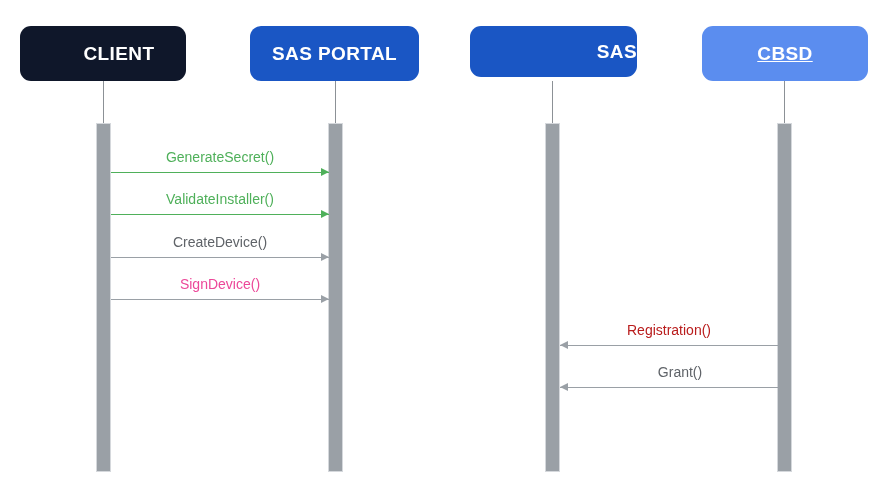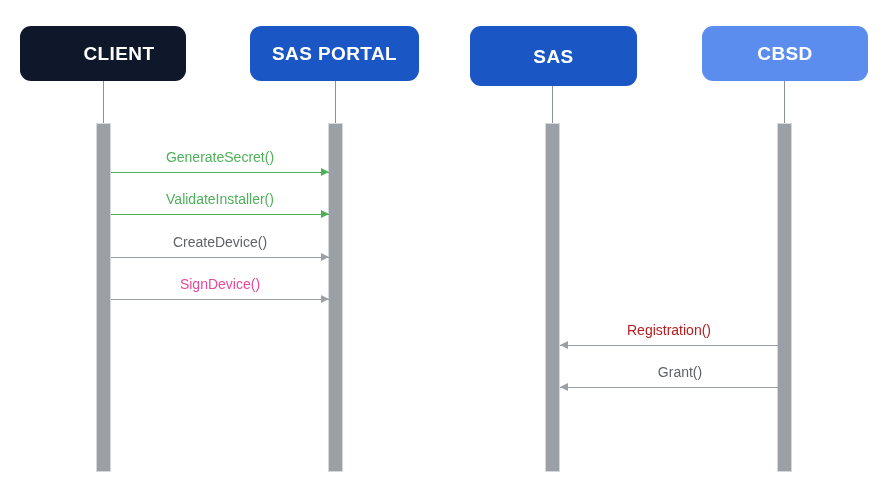--- a/index.html
+++ b/index.html
@@ -105,24 +105,24 @@
     <div class="activation" style="left: 96px; top: 123px; width: 15px; height: 349px; background: rgb(154, 160, 166); border-color: rgb(213, 216, 220);"></div>
     <div class="activation" style="left: 328px; top: 123px; width: 15px; height: 349px; background: rgb(154, 160, 166); border-color: rgb(213, 216, 220);"></div>
     <div class="activation" style="left: 545px; top: 123px; width: 15px; height: 349px; background: rgb(154, 160, 166); border-color: rgb(213, 216, 220);"></div>
     <div class="activation" style="left: 777px; top: 123px; width: 15px; height: 349px; background: rgb(154, 160, 166); border-color: rgb(213, 216, 220);"></div>
     <div class="participant" style="left: 20px; top: 26px; width: 166px; height: 55px; background: #0f172a; color: rgb(255, 255, 255); padding-left: 32px;">
       <span>CLIENT</span>
     </div>
     <div class="participant" style="left: 250px; top: 26px; width: 169px; height: 55px; background: rgb(26, 86, 196); color: rgb(255, 255, 255);">
       <span>SAS PORTAL</span>
     </div>
-    <div class="participant" style="left: 470px; top: 26px; width: 167px; height: 60px; background: rgb(26, 86, 196); color: rgb(255, 255, 255);">
+    <div class="participant" style="left: 470px; top: 26px; width: 167px; height: 51px; background: rgb(26, 86, 196); color: rgb(255, 255, 255); justify-content: flex-end;">
       <span>SAS</span>
     </div>
-    <div class="participant" style="left: 702px; top: 26px; width: 166px; height: 55px; background: rgb(91, 141, 239); color: rgb(255, 255, 255);">
+    <div class="participant" style="left: 702px; top: 26px; width: 166px; height: 55px; background: rgb(91, 141, 239); color: rgb(255, 255, 255); text-decoration: underline;">
       <span>CBSD</span>
     </div>
     <div class="message dir-right" style="left: 111px; width: 218px; top: 172px;">
       <div class="msg-line" style="background: rgb(79, 176, 90);"></div>
       <div class="msg-head" style="border-left-color: rgb(79, 176, 90);"></div>
       <div class="msg-label" style="color: rgb(79, 176, 90);">GenerateSecret()</div>
     </div>
     <div class="message dir-right" style="left: 111px; width: 218px; top: 214px;">
       <div class="msg-line" style="background: rgb(79, 176, 90);"></div>
       <div class="msg-head" style="border-left-color: rgb(79, 176, 90);"></div>

